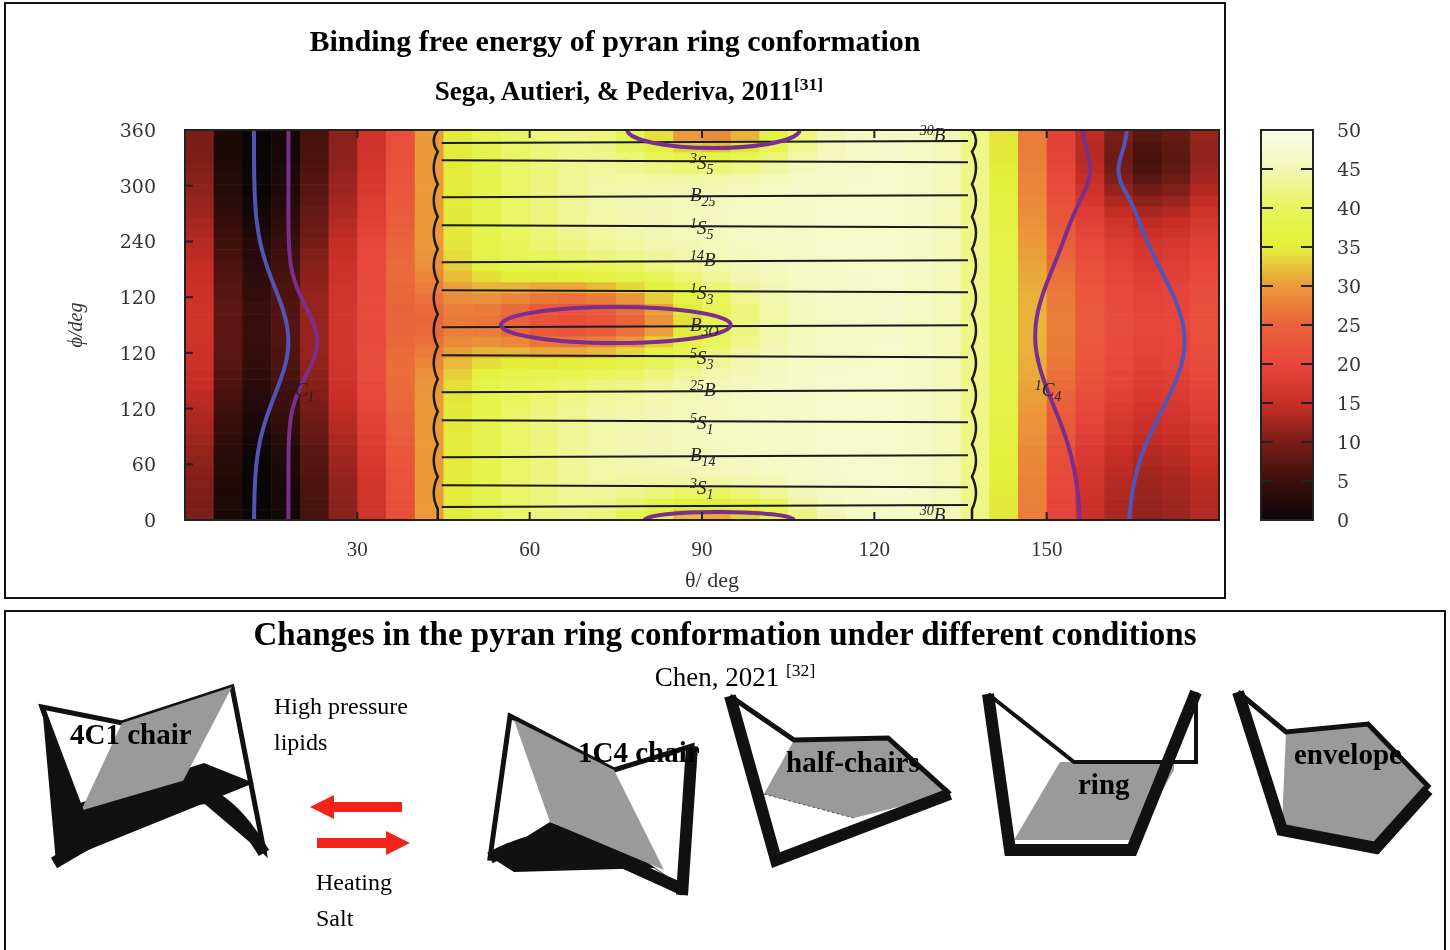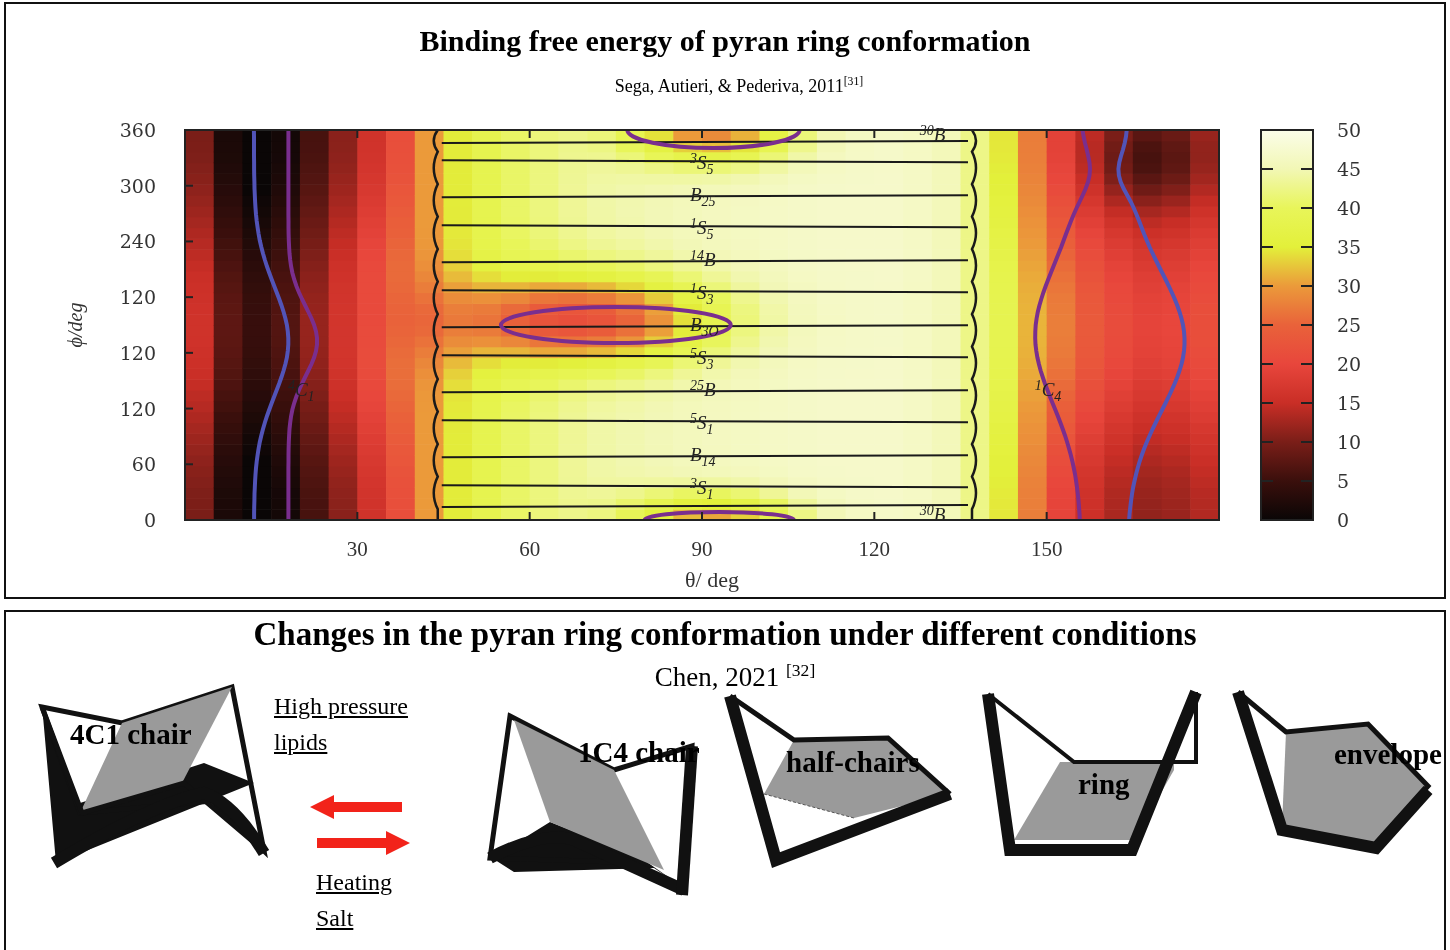--- a/index.html
+++ b/index.html
@@ -1,36 +1,36 @@
 <!DOCTYPE html>
 <html><head>
 <meta charset="utf-8">
 <style>
   html, body { margin:0; padding:0; background:#ffffff; }
   body { width:1450px; height:950px; position:relative; overflow:hidden; font-family:"Liberation Serif", serif; color:#000; }
   .panel { position:absolute; border:2px solid #111; box-sizing:border-box; background:#fff; }
-  #panel-top { left:4px; top:2px; width:1442px; height:597px; }
+  #panel-top { left:4px; top:2px; width:1222px; height:597px; }
   #panel-bottom { left:4px; top:610px; width:1442px; height:356px; }
   .title { position:absolute; left:0; right:0; text-align:center; font-weight:bold; }
   .subtitle { position:absolute; left:0; right:0; text-align:center; }
   sup { font-size:65%; vertical-align:super; line-height:0; }
   svg text { font-family:"Liberation Serif", serif; }
   .tick-label { font-family:"DejaVu Serif", serif; font-size:19px; fill:#333; }
   .xtick-label { font-family:"Liberation Serif", serif; font-size:21px; fill:#333; }
   .conf-label { font-family:"Liberation Serif", serif; font-style:italic; font-size:19px; fill:#222; }
   .conf-sub { font-size:14px; }
   .shape-label { position:absolute; font-weight:bold; font-size:29px; white-space:nowrap; }
-  .cond-text { position:absolute; font-size:24px; line-height:36px; white-space:nowrap;text-decoration:underline; }
+  .cond-text { position:absolute; font-size:24px; line-height:36px; white-space:nowrap; }
 </style>
 </head>
 <body>
 
 <div class="panel" id="panel-top">
   <div class="title" style="top:20px;font-size:30px;">Binding free energy of pyran ring conformation</div>
-  <div class="subtitle" style="top:72px;font-size:18px;left:28px;"><span>Sega, Autieri, &amp; Pederiva, 2011</span><sup>[31]</sup></div>
+  <div class="subtitle" style="top:72px;font-size:27px;left:28px;font-weight:bold;"><span>Sega, Autieri, &amp; Pederiva, 2011</span><sup>[31]</sup></div>
 
   <svg id="heatmap-svg" width="1442" height="597" style="position:absolute;left:-2px;top:-2px;">
     <defs>
       <linearGradient id="cbar-grad" x1="0" y1="1" x2="0" y2="0">
           <stop offset="0%" stop-color="#0a0606"></stop>
           <stop offset="10%" stop-color="#3a0f0c"></stop>
           <stop offset="20%" stop-color="#7a1e18"></stop>
           <stop offset="30%" stop-color="#c92e26"></stop>
           <stop offset="40%" stop-color="#e8463c"></stop>
           <stop offset="50%" stop-color="#e9623a"></stop>
@@ -1514,14 +1514,14 @@
       <polygon points="52,42 134,34 194,96 142,154 48,136" fill="#9a9a9a"></polygon>
       <path d="M4,2 L52,42 L134,34 L194,96 L142,154" fill="none" stroke="#111" stroke-width="5"></path>
       <path d="M4,2 L48,140 L142,158 L194,100" fill="none" stroke="#111" stroke-width="12" stroke-linejoin="miter"></path>
     </g>
   </svg>
 
   <div class="shape-label" style="left:64px;top:106px;">4C1 chair</div>
   <div class="shape-label" style="left:556px;top:124px;margin-left:16px;">1C4 chair</div>
   <div class="shape-label" style="left:780px;top:134px;">half-chairs</div>
   <div class="shape-label" style="left:1072px;top:156px;">ring</div>
-  <div class="shape-label" style="left:1288px;top:126px;margin-left:40px;">envelope</div>
+  <div class="shape-label" style="left:1288px;top:126px;">envelope</div>
 </div>
 
 </body></html>

